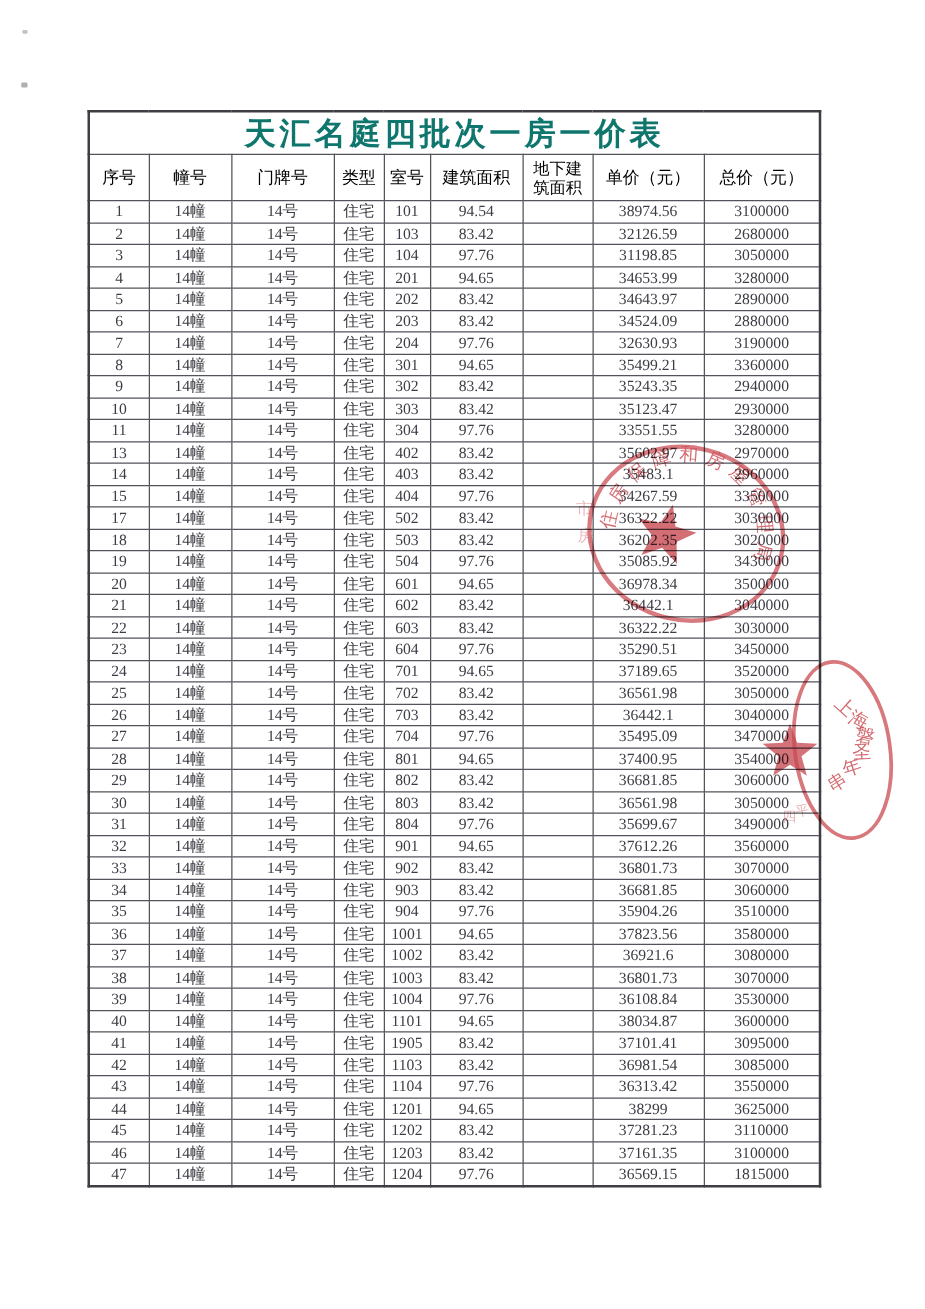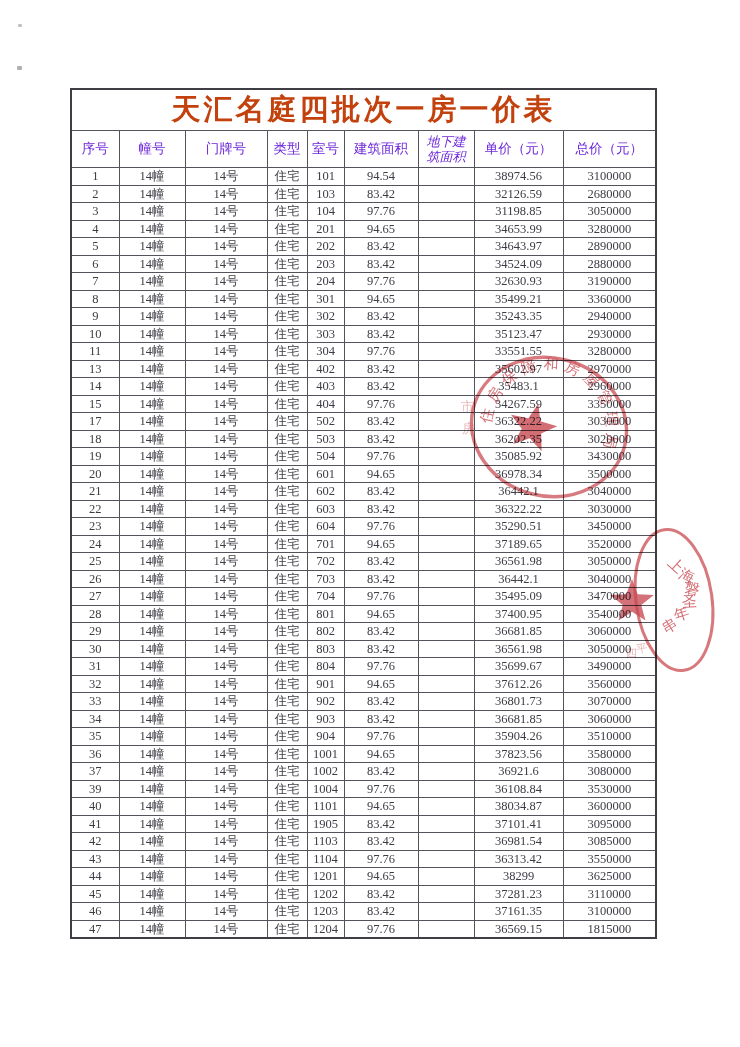--- a/index.html
+++ b/index.html
@@ -15,27 +15,27 @@
     position:absolute;left:70px;top:88px;width:585px;
     border-collapse:collapse;table-layout:fixed;
     border:2px solid #3e3e44;
   }
   th,td{
     border:1px solid #53535c;
     text-align:center;vertical-align:middle;
     padding:0;color:#3c3c44;white-space:nowrap;overflow:hidden;
   }
   tr.title-row th{
-    height:28px;font-size:29px;font-weight:600;letter-spacing:3px;color:#c2410c;
+    height:28px;font-size:25px;font-weight:600;letter-spacing:3px;color:#0f766e;
   }
   tr.header-row th{
-    height:36px;font-size:13.5px;font-weight:400;color:#6d28d9;
+    height:36px;font-size:13.5px;font-weight:400;color:#000000;
   }
   tr.header-row th .wrap{
-    width:46px;margin:0 auto;white-space:normal;line-height:15px;font-size:13px;font-style:italic;
+    width:46px;margin:0 auto;white-space:normal;line-height:15px;font-size:13px;
   }
   tbody td{
     height:16.5px;line-height:16.5px;font-size:12.5px;
   }
   
   .stamp{position:absolute;mix-blend-mode:multiply;opacity:.92;pointer-events:none;}
   #stamp1{left:449px;top:337px;}
   #stamp2{left:596px;top:516px;}
   .stamp text{
     fill:#c8474e;font-family:"Liberation Serif","DejaVu Serif",serif;
@@ -461,20 +461,31 @@
         <td>14幢</td>
         <td>14号</td>
         <td>住宅</td>
         <td>1002</td>
         <td>83.42</td>
         <td></td>
         <td>36921.6</td>
         <td>3080000</td>
       </tr>
       <tr>
+        <td>38</td>
+        <td>14幢</td>
+        <td>14号</td>
+        <td>住宅</td>
+        <td>1003</td>
+        <td>83.42</td>
+        <td></td>
+        <td>36801.73</td>
+        <td>3070000</td>
+      </tr>
+      <tr>
         <td>39</td>
         <td>14幢</td>
         <td>14号</td>
         <td>住宅</td>
         <td>1004</td>
         <td>97.76</td>
         <td></td>
         <td>36108.84</td>
         <td>3530000</td>
       </tr>

